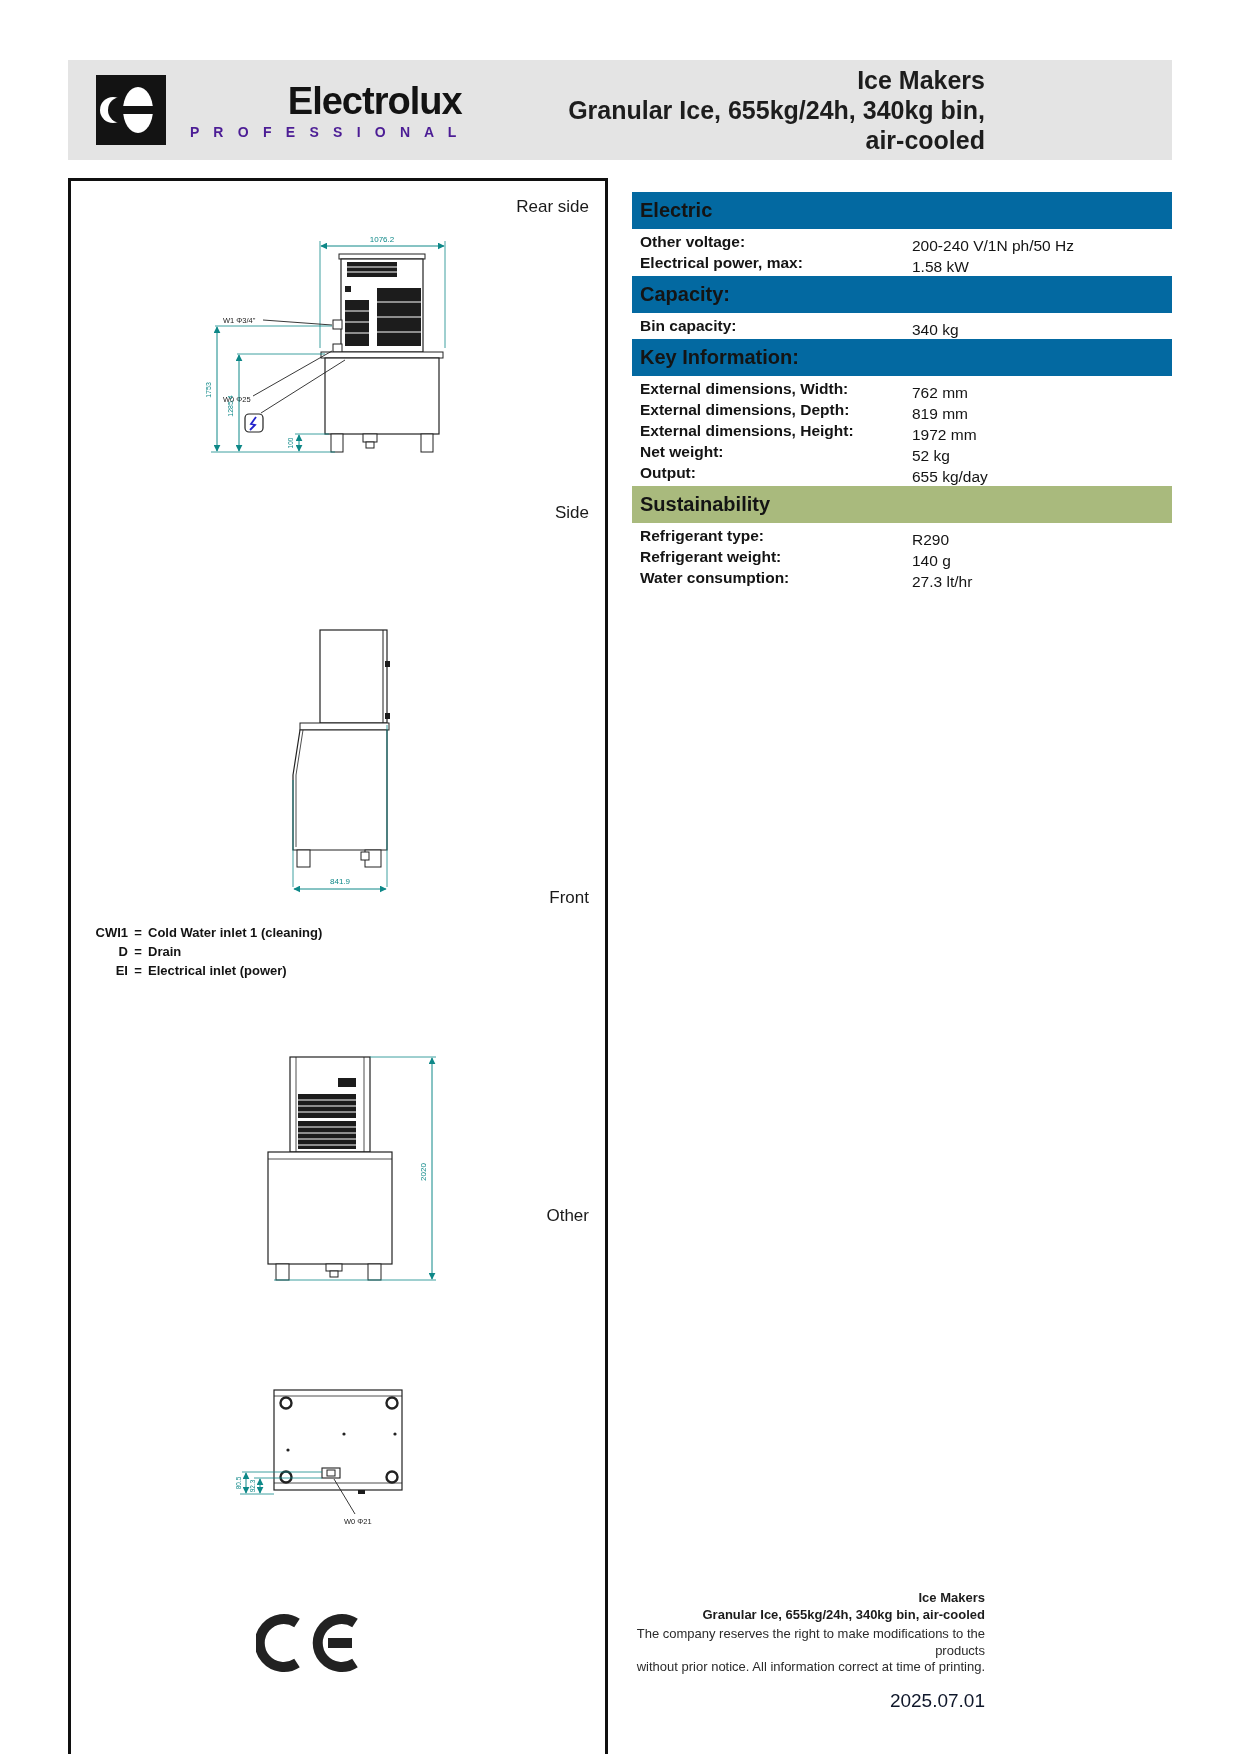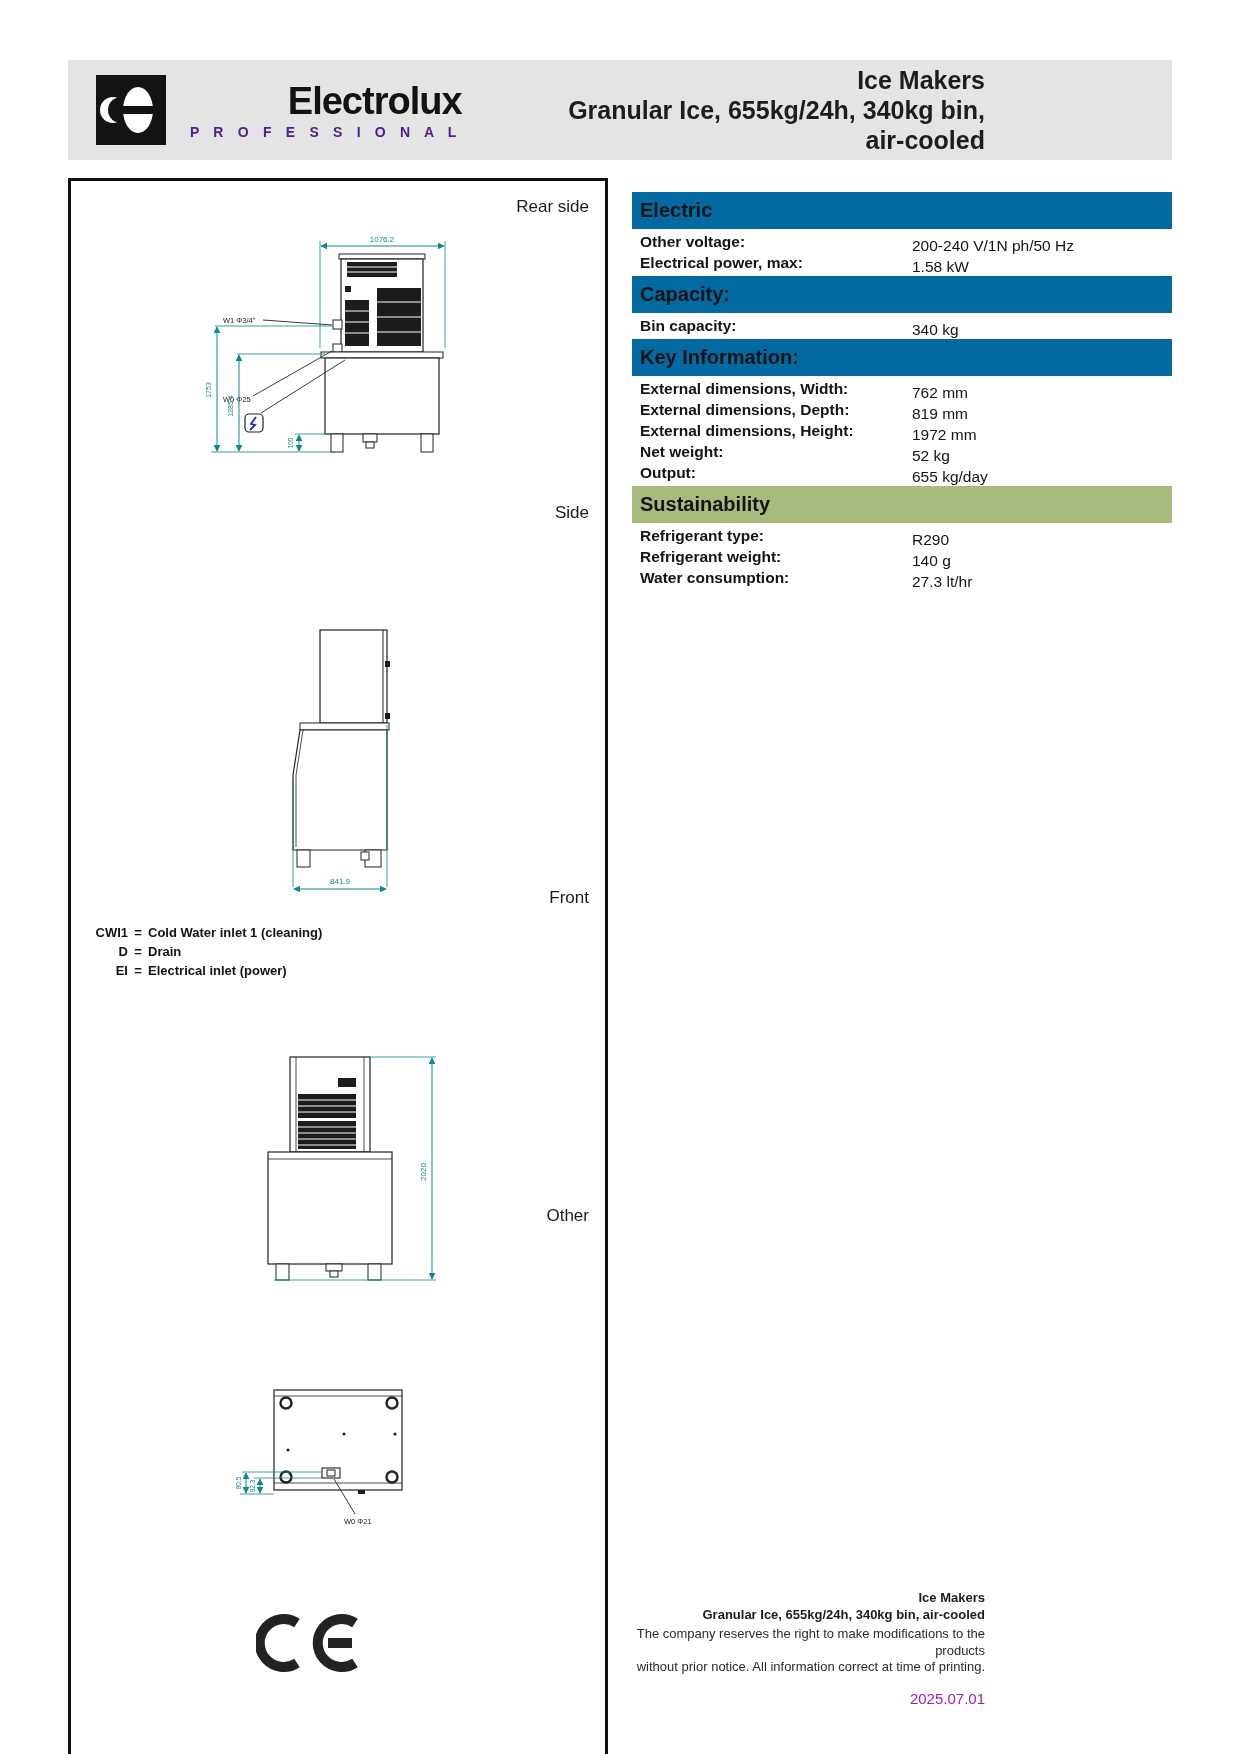--- a/index.html
+++ b/index.html
@@ -34,21 +34,21 @@
   .spec-heading{background:#0369a1;height:37px;line-height:37px;font-size:20px;font-weight:bold;padding-left:8px;color:#141414;}
   .spec-heading.green{background:#a9ba7d;}
   .spec-rows{padding:2px 0 3px 8px;}
   .spec-row{display:flex;height:21px;align-items:center;font-size:15.5px;color:#141414;}
   .spec-label{width:272px;font-weight:bold;}
   .spec-value{flex:1;margin-top:8px;}
   
   .footer{position:absolute;left:585px;top:1590px;width:400px;text-align:right;}
   .f-bold{font-weight:bold;font-size:13px;line-height:16.5px;color:#1c1c1c;}
   .f-reg{font-size:13px;line-height:16.5px;margin-top:3px;color:#2b2b2b;}
-  .f-date{font-size:15px;margin-top:14px;color:#a21caf;}
+  .f-date{font-size:19px;margin-top:14px;color:#0f172a;}
   .ce-mark{position:absolute;left:256px;top:1612px;}
 </style>
 </head>
 <body>
 
 <div class="header-band">
   <div class="logo-wrap">
     <svg class="logo-mark" viewBox="0 0 70 70">
       <rect x="0" y="0" width="70" height="70" fill="#131313"></rect>
       <circle cx="17" cy="35" r="13" fill="#ffffff"></circle>

